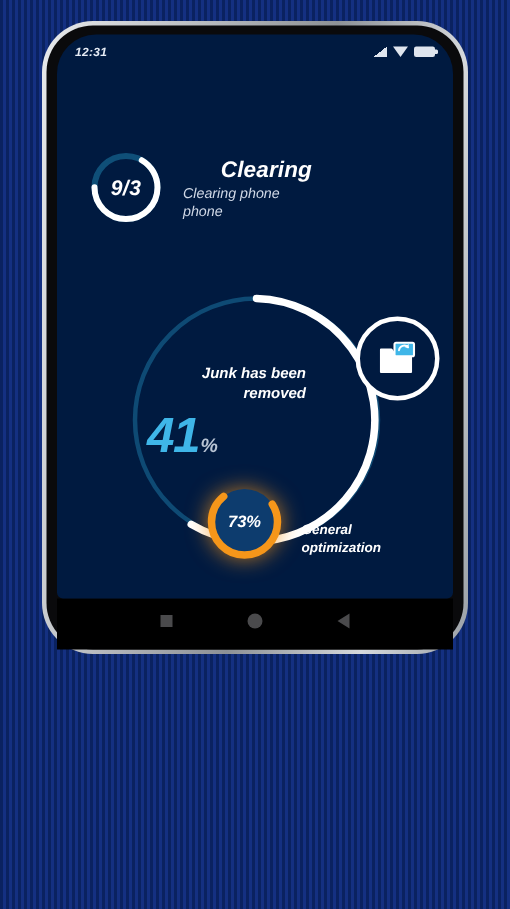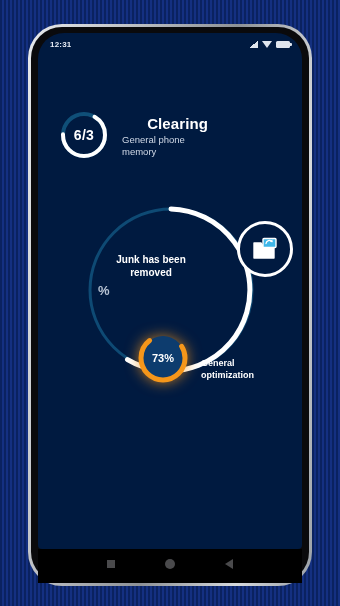--- a/index.html
+++ b/index.html
@@ -14,25 +14,26 @@
       90deg,
       #0a2260 0px, #0a2260 2px,
       #143081 2px, #143081 4px
     );
     position: relative;
   }
 
   
   #phone-frame {
     position: absolute;
-    left: 28px; top: 24px;
-    width: 284px; height: 562px;
+    left: 28px; top: 14px;
+    width: 284px; height: 422px;
     border-radius: 34px;
     background: linear-gradient(100deg,#e8eaec 0%,#b9bcc0 30%,#8d9196 55%,#d6d9dc 80%,#9aa0a6 100%);
     padding: 3px;
+    font-style: italic;
   }
   #phone-body {
     width: 100%; height: 100%;
     border-radius: 31px;
     background: #0a0a0c;
     padding: 6px 7px 0 7px;
     display: flex;
     flex-direction: column;
   }
   #phone-screen {
@@ -107,21 +108,21 @@
   #main-ring-wrap {
     position: absolute;
     left: 44px; top: 168px;
     width: 178px; height: 178px;
   }
   #main-ring-wrap svg { display: block; }
   #main-ring-text {
     position: absolute;
     left: 16px; top: 52px;
     width: 130px;
-    text-align: center;
+    text-align: right;
   }
   #junk-label {
     color: #ffffff; font-size: 10px; font-weight: bold;
     line-height: 1.3; max-width: 106px;
   }
   #junk-value {
     margin-top: 4px;
     display: flex; align-items: baseline; gap: 1px;
   }
   #junk-percent-num {
@@ -202,36 +203,37 @@
           <span class="batt-icon"></span>
         </span>
       </div>
 
       <div id="step-header">
         <div id="step-ring">
           <svg width="52" height="52" viewBox="0 0 52 52">
             <circle cx="26" cy="26" r="21" fill="none" stroke="#0f4f78" stroke-width="4"></circle>
             <circle cx="26" cy="26" r="21" fill="none" stroke="#ffffff" stroke-width="4" stroke-linecap="round" stroke-dasharray="88 132" stroke-dashoffset="-11" transform="rotate(-90 26 26)"></circle>
           </svg>
-          <span id="step-ring-label">6/3</span>
+          <span id="step-ring-label">9/3</span>
         </div>
         <div id="step-text">
           <div id="step-title">Clearing</div>
-          <div id="step-subtitle">General phone memory</div>
+          <div id="step-subtitle">Clearing phone phone</div>
         </div>
       </div>
 
       <div id="main-ring-wrap">
         <svg width="178" height="178" viewBox="0 0 178 178">
           <circle cx="89" cy="89" r="81" fill="none" stroke="#0e4a74" stroke-width="3"></circle>
           <path d="M 89 8 A 81 81 0 1 1 45.5 158.6" fill="none" stroke="#ffffff" stroke-width="5" stroke-linecap="round"></path>
         </svg>
         <div id="main-ring-text">
           <div id="junk-label">Junk has been removed</div>
           <div id="junk-value">
+            <span id="junk-percent-num">41</span>
             <span id="junk-percent-sym">%</span>
           </div>
         </div>
       </div>
 
       <div id="folder-badge">
         <svg width="26" height="24" viewBox="0 0 26 24">
           <path d="M2 6 L2 21 L22 21 L22 9 L11 9 L9 6 Z" fill="#ffffff" stroke="#ffffff" stroke-width="1.4" stroke-linejoin="round"></path>
           <rect x="11" y="1.5" width="13" height="9" rx="1" fill="#3fb6e8" stroke="#ffffff" stroke-width="1.4"></rect>
           <path d="M14 6.5 a3.5 3.5 0 0 1 6 -2" fill="none" stroke="#ffffff" stroke-width="1.3" stroke-linecap="round"></path>

